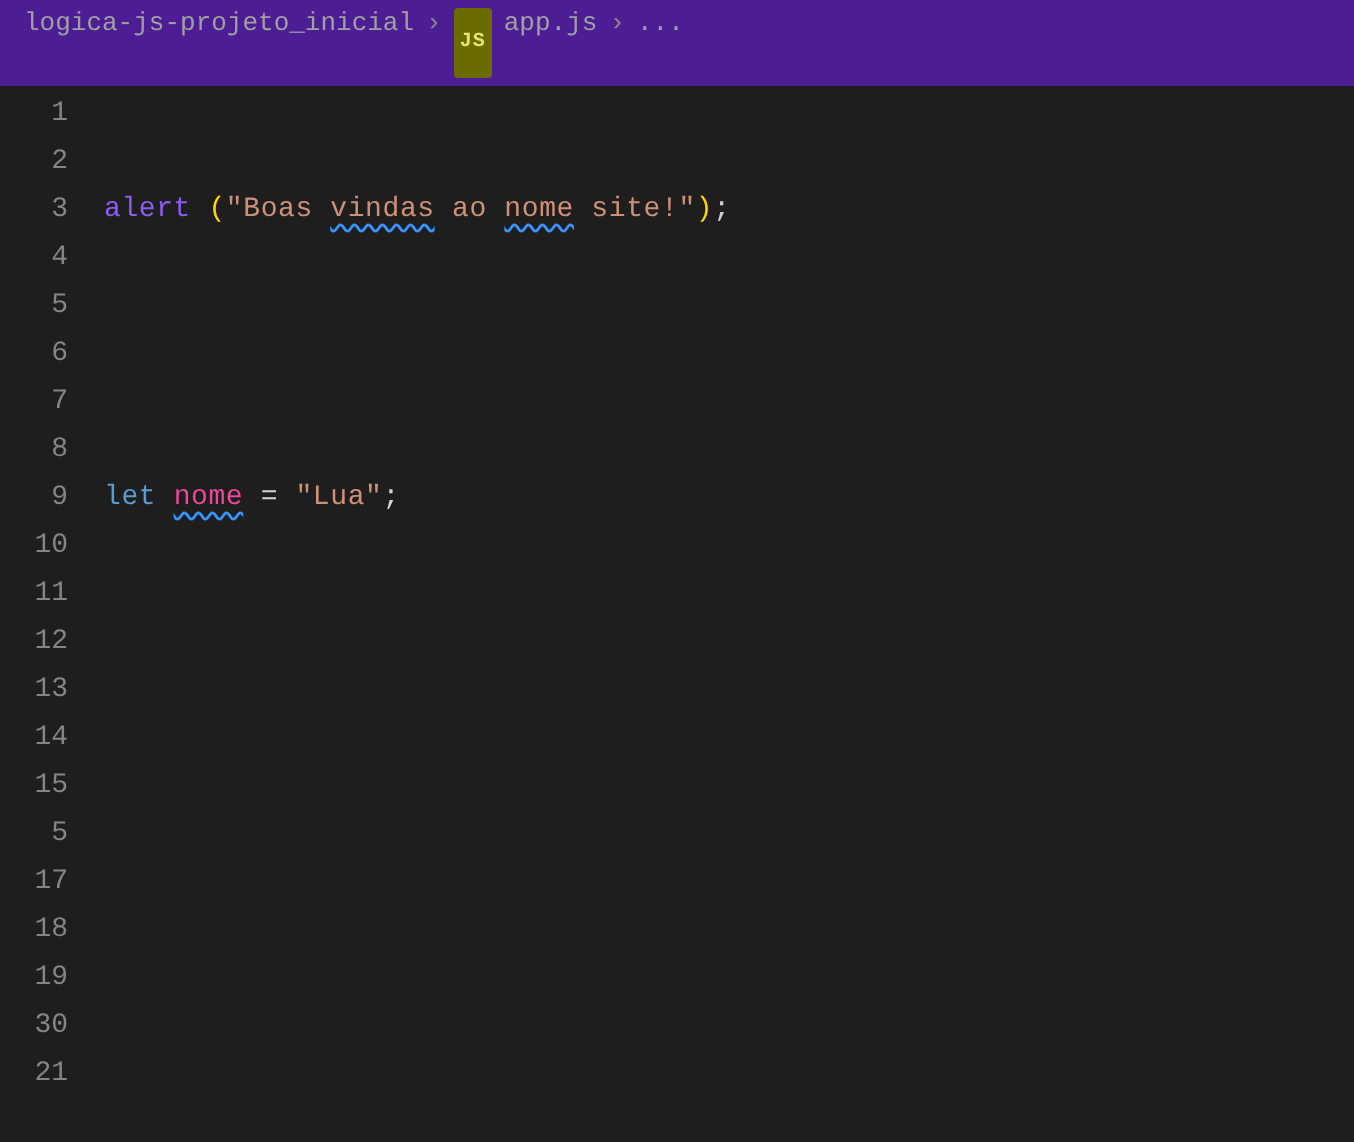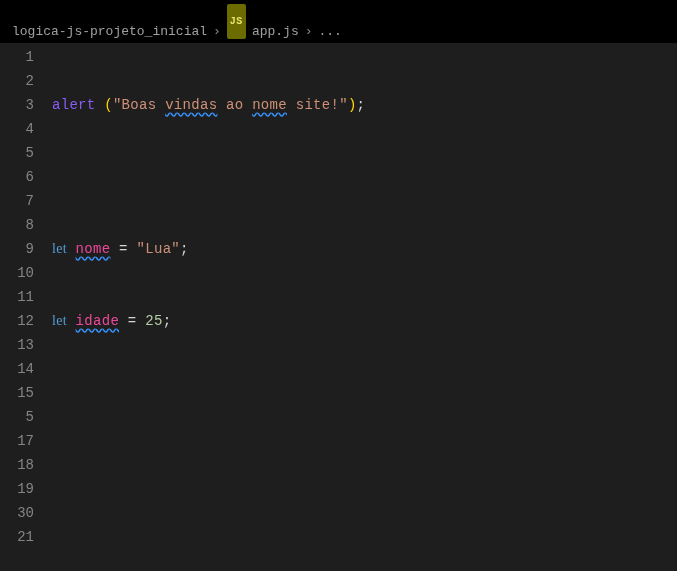--- a/index.html
+++ b/index.html
@@ -7,26 +7,26 @@
     background: #1e1e1e;
     font-family: Consolas, 'Courier New', monospace;
     font-size: 14px;
     color: #d4d4d4;
     width: 677px;
     height: 571px;
     overflow: hidden;
   }
   .breadcrumb {
     display: flex;
-    align-items: flex-end;
+    align-items: flex-start;
     padding: 4px 12px;
     font-size: 13px;
     color: #a0a0a0;
     gap: 6px;
-    background: #000000;
+    background: #4c1d95;
   }
   .breadcrumb .chev { color: #888; }
   .js-badge {
     background: #6b6b00;
     color: #e6e66a;
     font-weight: bold;
     font-size: 10px;
     padding: 12px 3px;
     border-radius: 2px;
     letter-spacing: 0.5px;
@@ -44,21 +44,21 @@
     line-height: 24px;
   }
   .gutter div { height: 24px; }
   .code {
     flex: 1;
     line-height: 24px;
     white-space: pre;
     letter-spacing: 0.3px;
   }
   .line { height: 24px; }
-  .kw { color: #569cd6; font-family: Liberation Serif, serif; }
+  .kw { color: #569cd6; }
   .fn { color: #8b5cf6; }
   .str { color: #ce9178; }
   .num { color: #b5cea8; }
   .var { color: #ec4899; }
   .br1 { color: #ffd700; }
   .squig {
     text-decoration-line: underline;
     text-decoration-style: wavy;
     text-decoration-color: #3794ff;
     text-underline-offset: 3px;
@@ -99,21 +99,20 @@
     <div>18</div>
     <div>19</div>
     <div>30</div>
     <div>21</div>
   </div>
 
   <div class="code">
     <div class="line"><span class="fn">alert</span><span> </span><span class="br1">(</span><span class="str">"Boas </span><span class="str squig">vindas</span><span class="str"> ao </span><span class="str squig">nome</span><span class="str"> site!"</span><span class="br1">)</span><span>;</span></div>
     <div class="line"></div>
     <div class="line"><span class="kw">let</span><span> </span><span class="var squig">nome</span><span> = </span><span class="str">"Lua"</span><span>;</span></div>
-    <div class="line"><span class="kw">let</span><span> </span><span class="var squig">idade</span><span> = </span><span class="num">25</span><span>;</span></div>
     <div class="line"></div>
     
     
     
     
     
     
     
     
     

